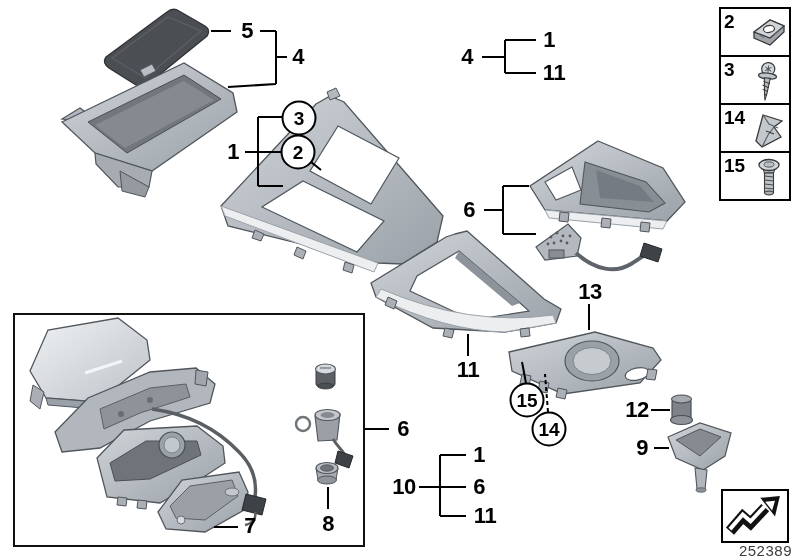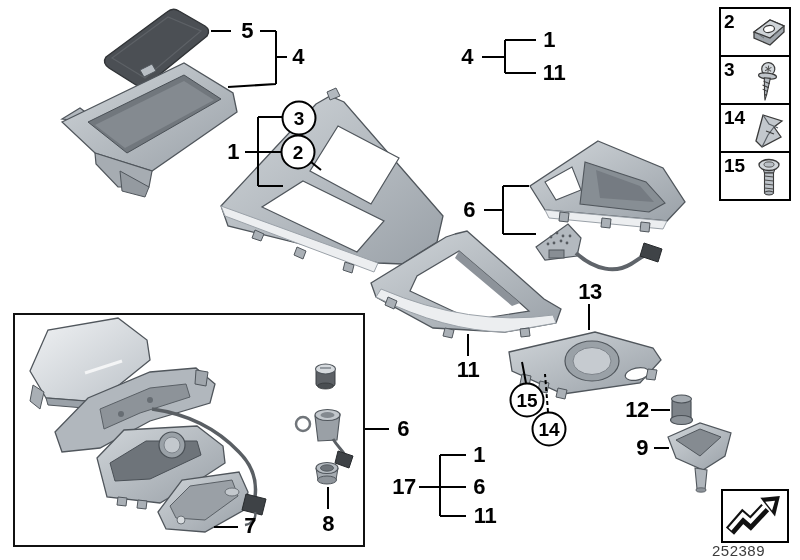--- a/index.html
+++ b/index.html
@@ -33,21 +33,21 @@
   .legend-ic{position:absolute;right:1px;top:3px;}
   #big-box{
     position:absolute;left:13px;top:313px;width:348px;height:230px;
     border:2.5px solid #111;background:transparent;
   }
   #nav-box{
     position:absolute;left:721px;top:489px;width:64px;height:50px;
     border:2.5px solid #000;background:#fff;
   }
   #doc-num{
-    position:absolute;left:712px;top:542px;width:80px;text-align:left;
+    position:absolute;left:712px;top:542px;width:80px;text-align:right;
     font-size:15px;color:#3c3c3c;font-weight:400;letter-spacing:0.5px;
   }
 </style>
 </head>
 <body>
 
 <div id="stage">
 
 <svg id="art" width="800" height="560" viewBox="0 0 800 560">
   <defs>
@@ -233,21 +233,21 @@
 <div class="lbl" style="left:549px;top:40px">1</div>
 <div class="lbl" style="left:554px;top:73px">11</div>
 <div class="lbl" style="left:469px;top:210px">6</div>
 <div class="lbl" style="left:590px;top:292px">13</div>
 <div class="lbl" style="left:468px;top:370px">11</div>
 <div class="circ" style="left:527px;top:400px">15</div>
 <div class="circ" style="left:549px;top:429px">14</div>
 <div class="lbl" style="left:637px;top:410px">12</div>
 <div class="lbl" style="left:642px;top:448px">9</div>
 <div class="lbl" style="left:403px;top:429px">6</div>
-<div class="lbl" style="left:404px;top:487px">17</div>
+<div class="lbl" style="left:404px;top:487px">10</div>
 <div class="lbl" style="left:479px;top:455px">1</div>
 <div class="lbl" style="left:479px;top:487px">6</div>
 <div class="lbl" style="left:485px;top:516px">11</div>
 <div class="lbl" style="left:250px;top:526px">7</div>
 <div class="lbl" style="left:328px;top:524px">8</div>
 
 <div id="legend">
   <div class="legend-cell">
     <span class="legend-num">2</span>
     <span class="legend-ic">

